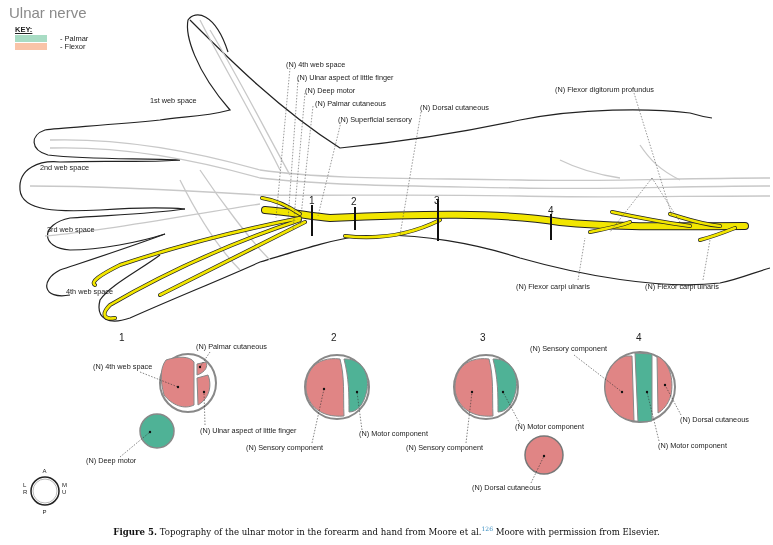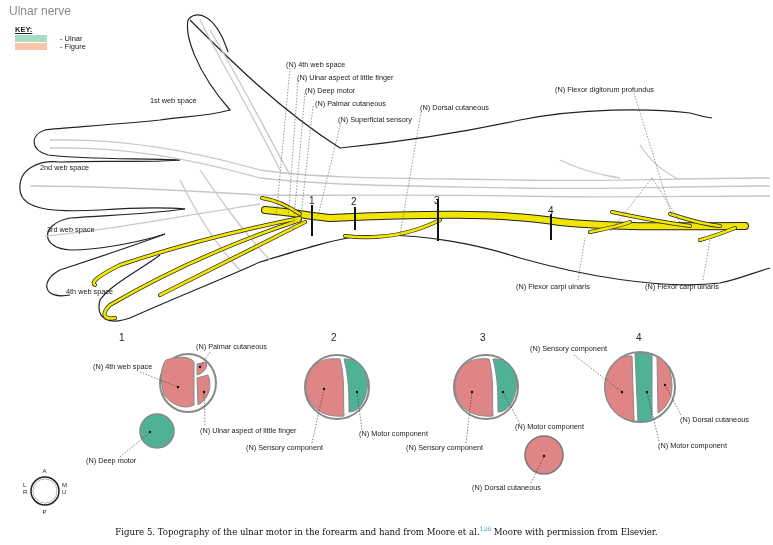--- a/index.html
+++ b/index.html
@@ -1,38 +1,38 @@
 <!DOCTYPE html>
 <html><head>
 <meta charset="utf-8">
 <style>
   html, body { margin: 0; padding: 0; background: #ffffff; }
   body { width: 773px; height: 545px; position: relative; overflow: hidden;
          font-family: "Liberation Sans", sans-serif; }
-  .title { position: absolute; left: 9px; top: 4px; font-size: 12px; color: #8a8a8a; }
+  .title { position: absolute; left: 9px; top: 4px; font-size: 15px; color: #8a8a8a; }
   .key-label { position: absolute; left: 15px; top: 25px; font-size: 7.5px; color: #222; font-weight: bold; text-decoration: underline; }
   .key-swatch { position: absolute; left: 15px; width: 32px; height: 7px; }
   .key-text { position: absolute; left: 60px; font-size: 7.5px; color: #222; }
   svg.main { position: absolute; left: 0; top: 0; }
   .lbl { font-family: "Liberation Sans", sans-serif; font-size: 7.3px; fill: #222; }
   .num { font-family: "Liberation Sans", sans-serif; font-size: 10px; fill: #222; }
   .caption { position: absolute; left: 0; width: 773px; top: 525px; text-align: center;
              font-family: "DejaVu Serif", serif; font-size: 8.6px; color: #111; }
-  .caption b { font-weight: normal; }
+  .caption b { font-weight: bold; }
   .caption sup { color: #3a8fc2; font-size: 6px; }
 </style>
 </head>
 <body>
 
 <div class="title">Ulnar nerve</div>
 <div class="key-label">KEY:</div>
 <div class="key-swatch" style="top:35px;background:#a8dcc4"></div>
-<div class="key-text" style="top:34px">- Ulnar</div>
+<div class="key-text" style="top:34px">- Palmar</div>
 <div class="key-swatch" style="top:43px;background:#f9c4a8"></div>
-<div class="key-text" style="top:42px">- Figure</div>
+<div class="key-text" style="top:42px">- Flexor</div>
 
 <svg class="main" width="773" height="545" viewBox="0 0 773 545">
 
   <g fill="none" stroke="#222" stroke-width="1.2">
 
     <path d="M228,52 C215,12 195,10 188,20 C185,35 195,70 230,110 C200,118 180,116 160,120 C110,125 60,128 45,130 C30,135 30,150 48,155 C90,160 140,158 180,160"></path>
     <path d="M190,20 C230,60 280,110 340,148 C400,142 460,133 520,120 C580,108 650,108 690,113 C700,116 705,117 712,118"></path>
     <path d="M180,160 C150,163 110,160 60,162 C40,160 18,168 20,190 C22,212 60,212 100,210 C130,208 160,207 185,209"></path>
     <path d="M185,209 C150,214 110,215 70,218 C40,224 40,248 70,250 C100,250 140,242 165,234"></path>
     <path d="M165,234 C130,247 90,260 60,270 C40,280 42,300 70,295"></path>

